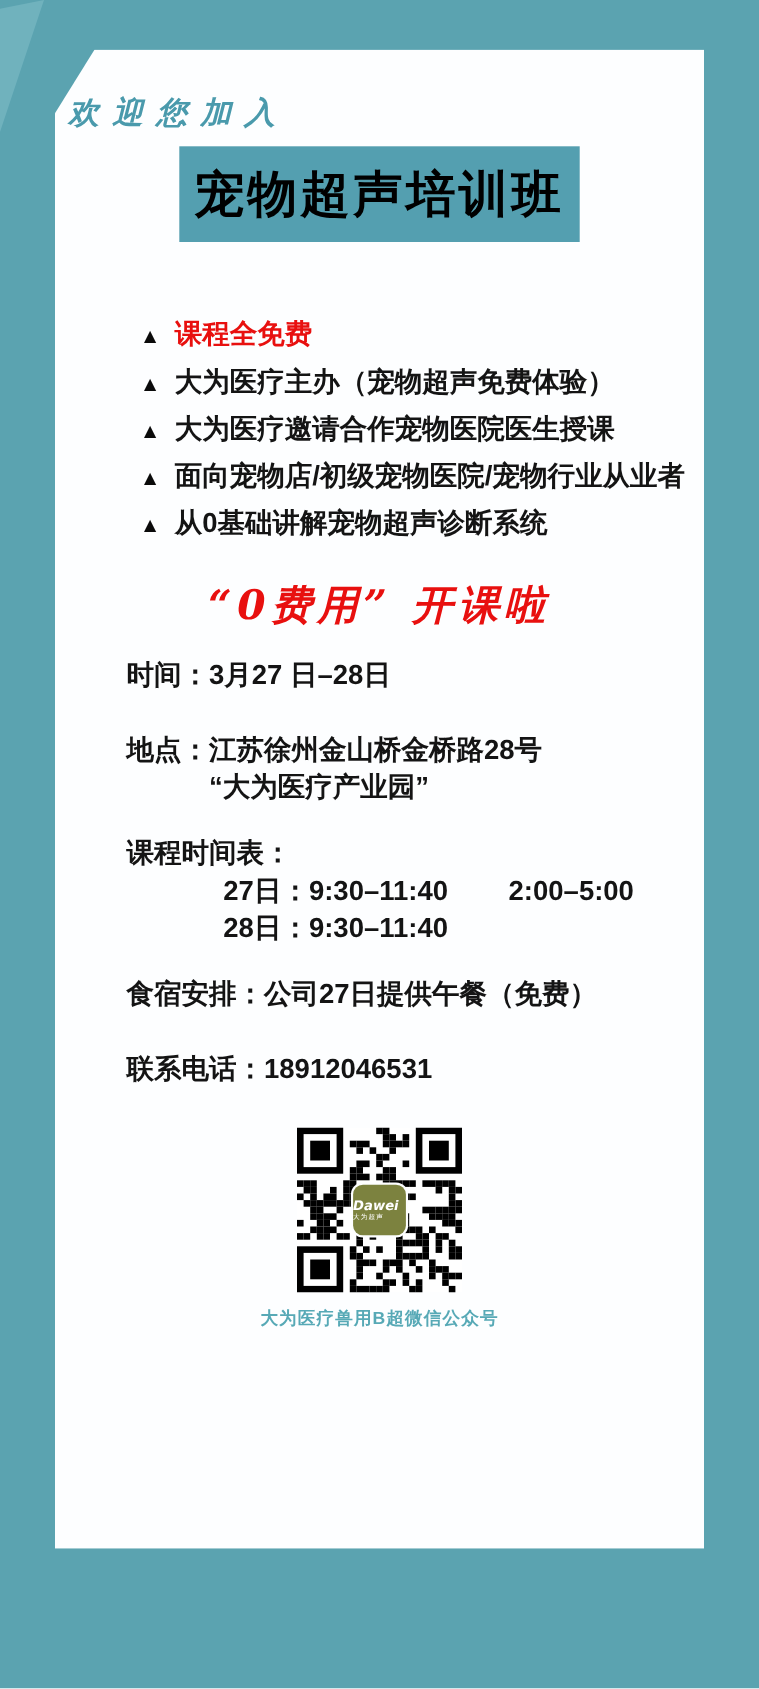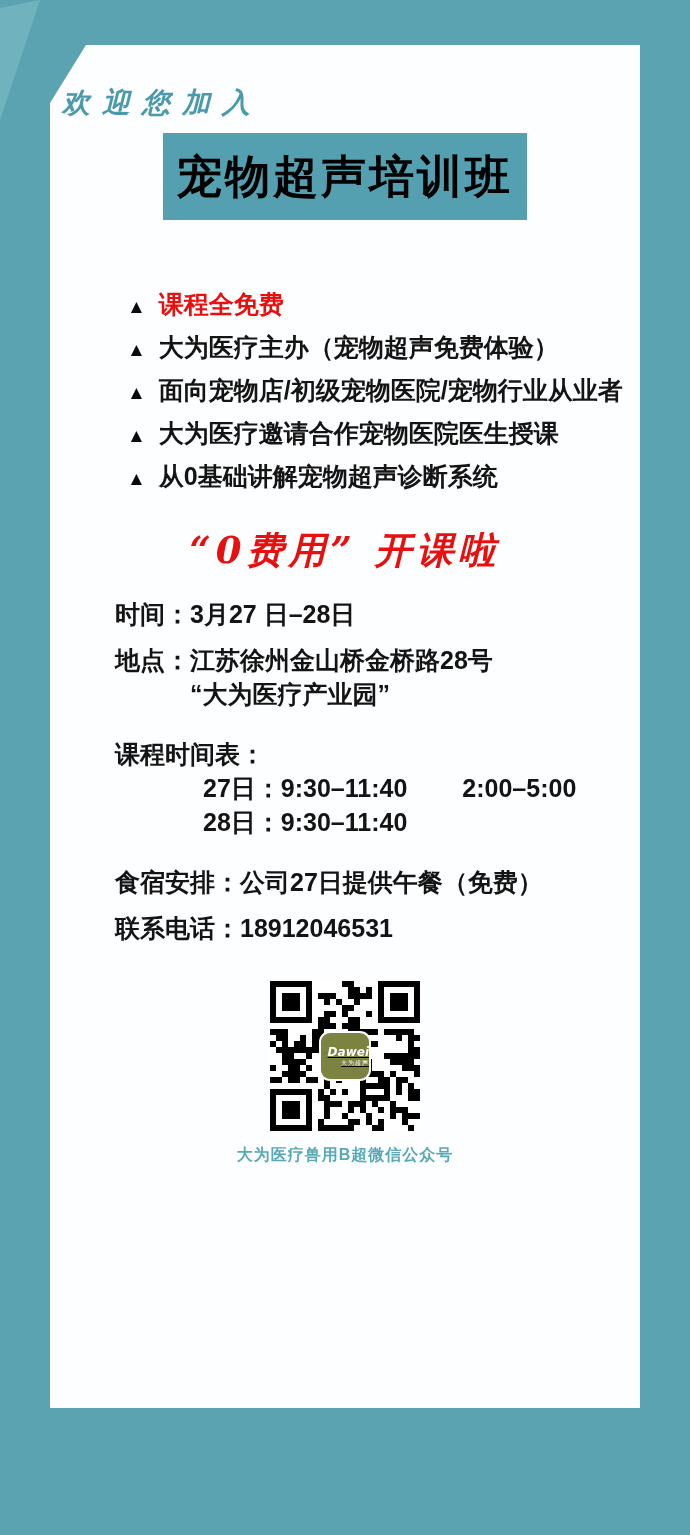--- a/index.html
+++ b/index.html
@@ -55,37 +55,37 @@
     font-style:italic;font-weight:bold;
     font-size:37px;line-height:46px;letter-spacing:5px;
     color:var(--accent-red,#e8100f);
   }
   .details{
     margin-top:24px;padding-left:65px;padding-right:10px;
     color:var(--text-black,#141414);
     font-size:25px;font-weight:bold;
   }
   .details .row{display:flex;align-items:flex-start;}
-  .details .row + .row, .details .block{margin-top:12px;}
+  .details .row + .row, .details .block{margin-top:34px;}
   .details .row + .block, .details .block + .row{margin-top:26px;}
   .details .lbl{flex:none;line-height:34px;white-space:nowrap;}
   .details .val{line-height:34px;}
   .details .val div{line-height:34px;white-space:nowrap;}
   .block .sched-line{margin-left:88px;line-height:34px;white-space:nowrap;}
   .sched-line .aft{margin-left:55px;}
   .qr-wrap{
     position:relative;width:150px;height:150px;margin:36px auto 0;
   }
   .qr-wrap svg{display:block;}
   .qr-logo{
     position:absolute;left:50%;top:50%;transform:translate(-50%,-50%);
     width:48px;height:46px;border-radius:9px;
     background:var(--logo-olive,#7c823f);
     box-shadow:0 0 0 2px #fdfeff;
-    display:flex;flex-direction:column;align-items:flex-end;justify-content:center;text-decoration:underline;
+    display:flex;flex-direction:column;align-items:flex-start;justify-content:center;
   }
   .qr-logo-name{
     color:#fff;font-size:12px;font-weight:bold;font-style:italic;line-height:14px;
     font-family:"DejaVu Sans",sans-serif;
   }
   .qr-logo-sub{color:#fff;font-size:6px;line-height:8px;letter-spacing:1px;}
   .qr-caption{
     margin-top:14px;text-align:center;
     font-size:16px;font-weight:bold;letter-spacing:1px;
     color:var(--caption-teal,#57a9b6);
@@ -104,22 +104,22 @@
   <div class="card">
     <div class="welcome">欢迎您加入</div>
 
     <div class="banner">
       <span>宠物超声培训班</span>
     </div>
 
     <ul class="highlights">
       <li class="red-item"><span class="bullet">▲</span><span class="hl-text">课程全免费</span></li>
       <li><span class="bullet">▲</span><span class="hl-text">大为医疗主办（宠物超声免费体验）</span></li>
+      <li><span class="bullet">▲</span><span class="hl-text">大为医疗邀请合作宠物医院医生授课</span></li>
       <li><span class="bullet">▲</span><span class="hl-text">面向宠物店/初级宠物医院/宠物行业从业者</span></li>
-      <li><span class="bullet">▲</span><span class="hl-text">大为医疗邀请合作宠物医院医生授课</span></li>
       <li><span class="bullet">▲</span><span class="hl-text">从0基础讲解宠物超声诊断系统</span></li>
     </ul>
 
     <div class="slogan">“0费用” 开课啦</div>
 
     <div class="details">
       <div class="row">
         <span class="lbl">时间：</span>
         <div class="val">
             <div>3月27 日–28日</div>

